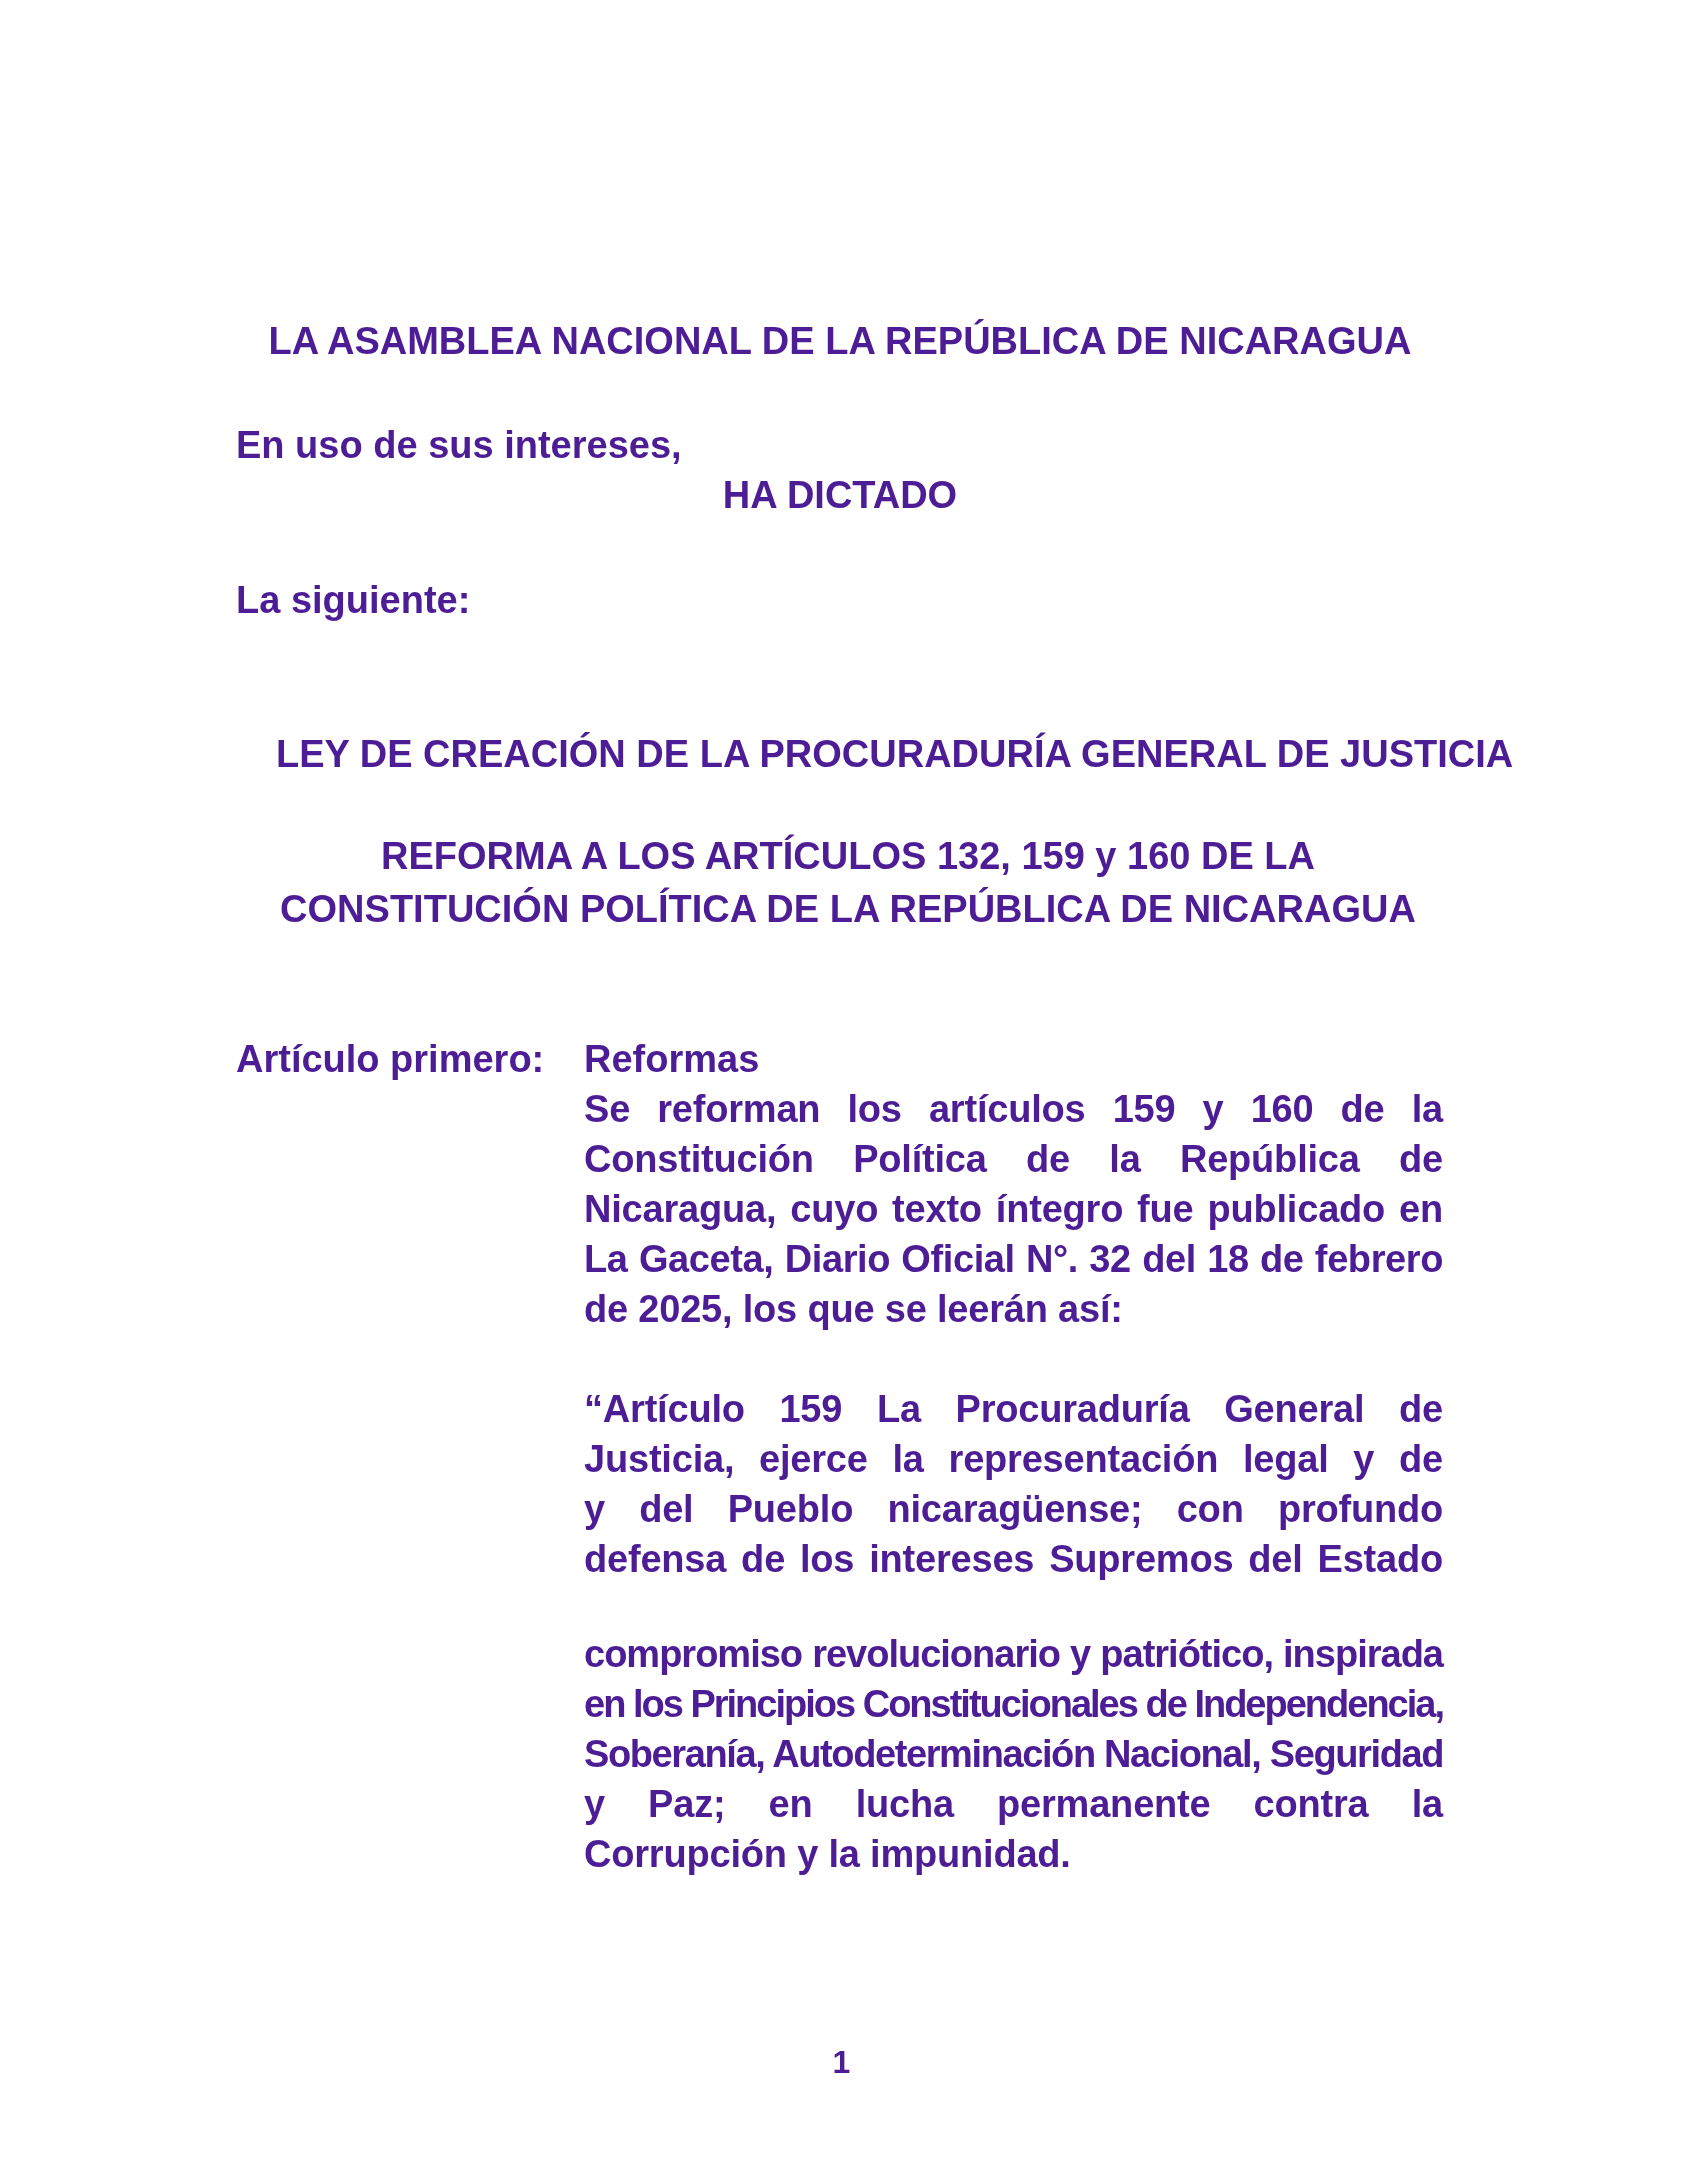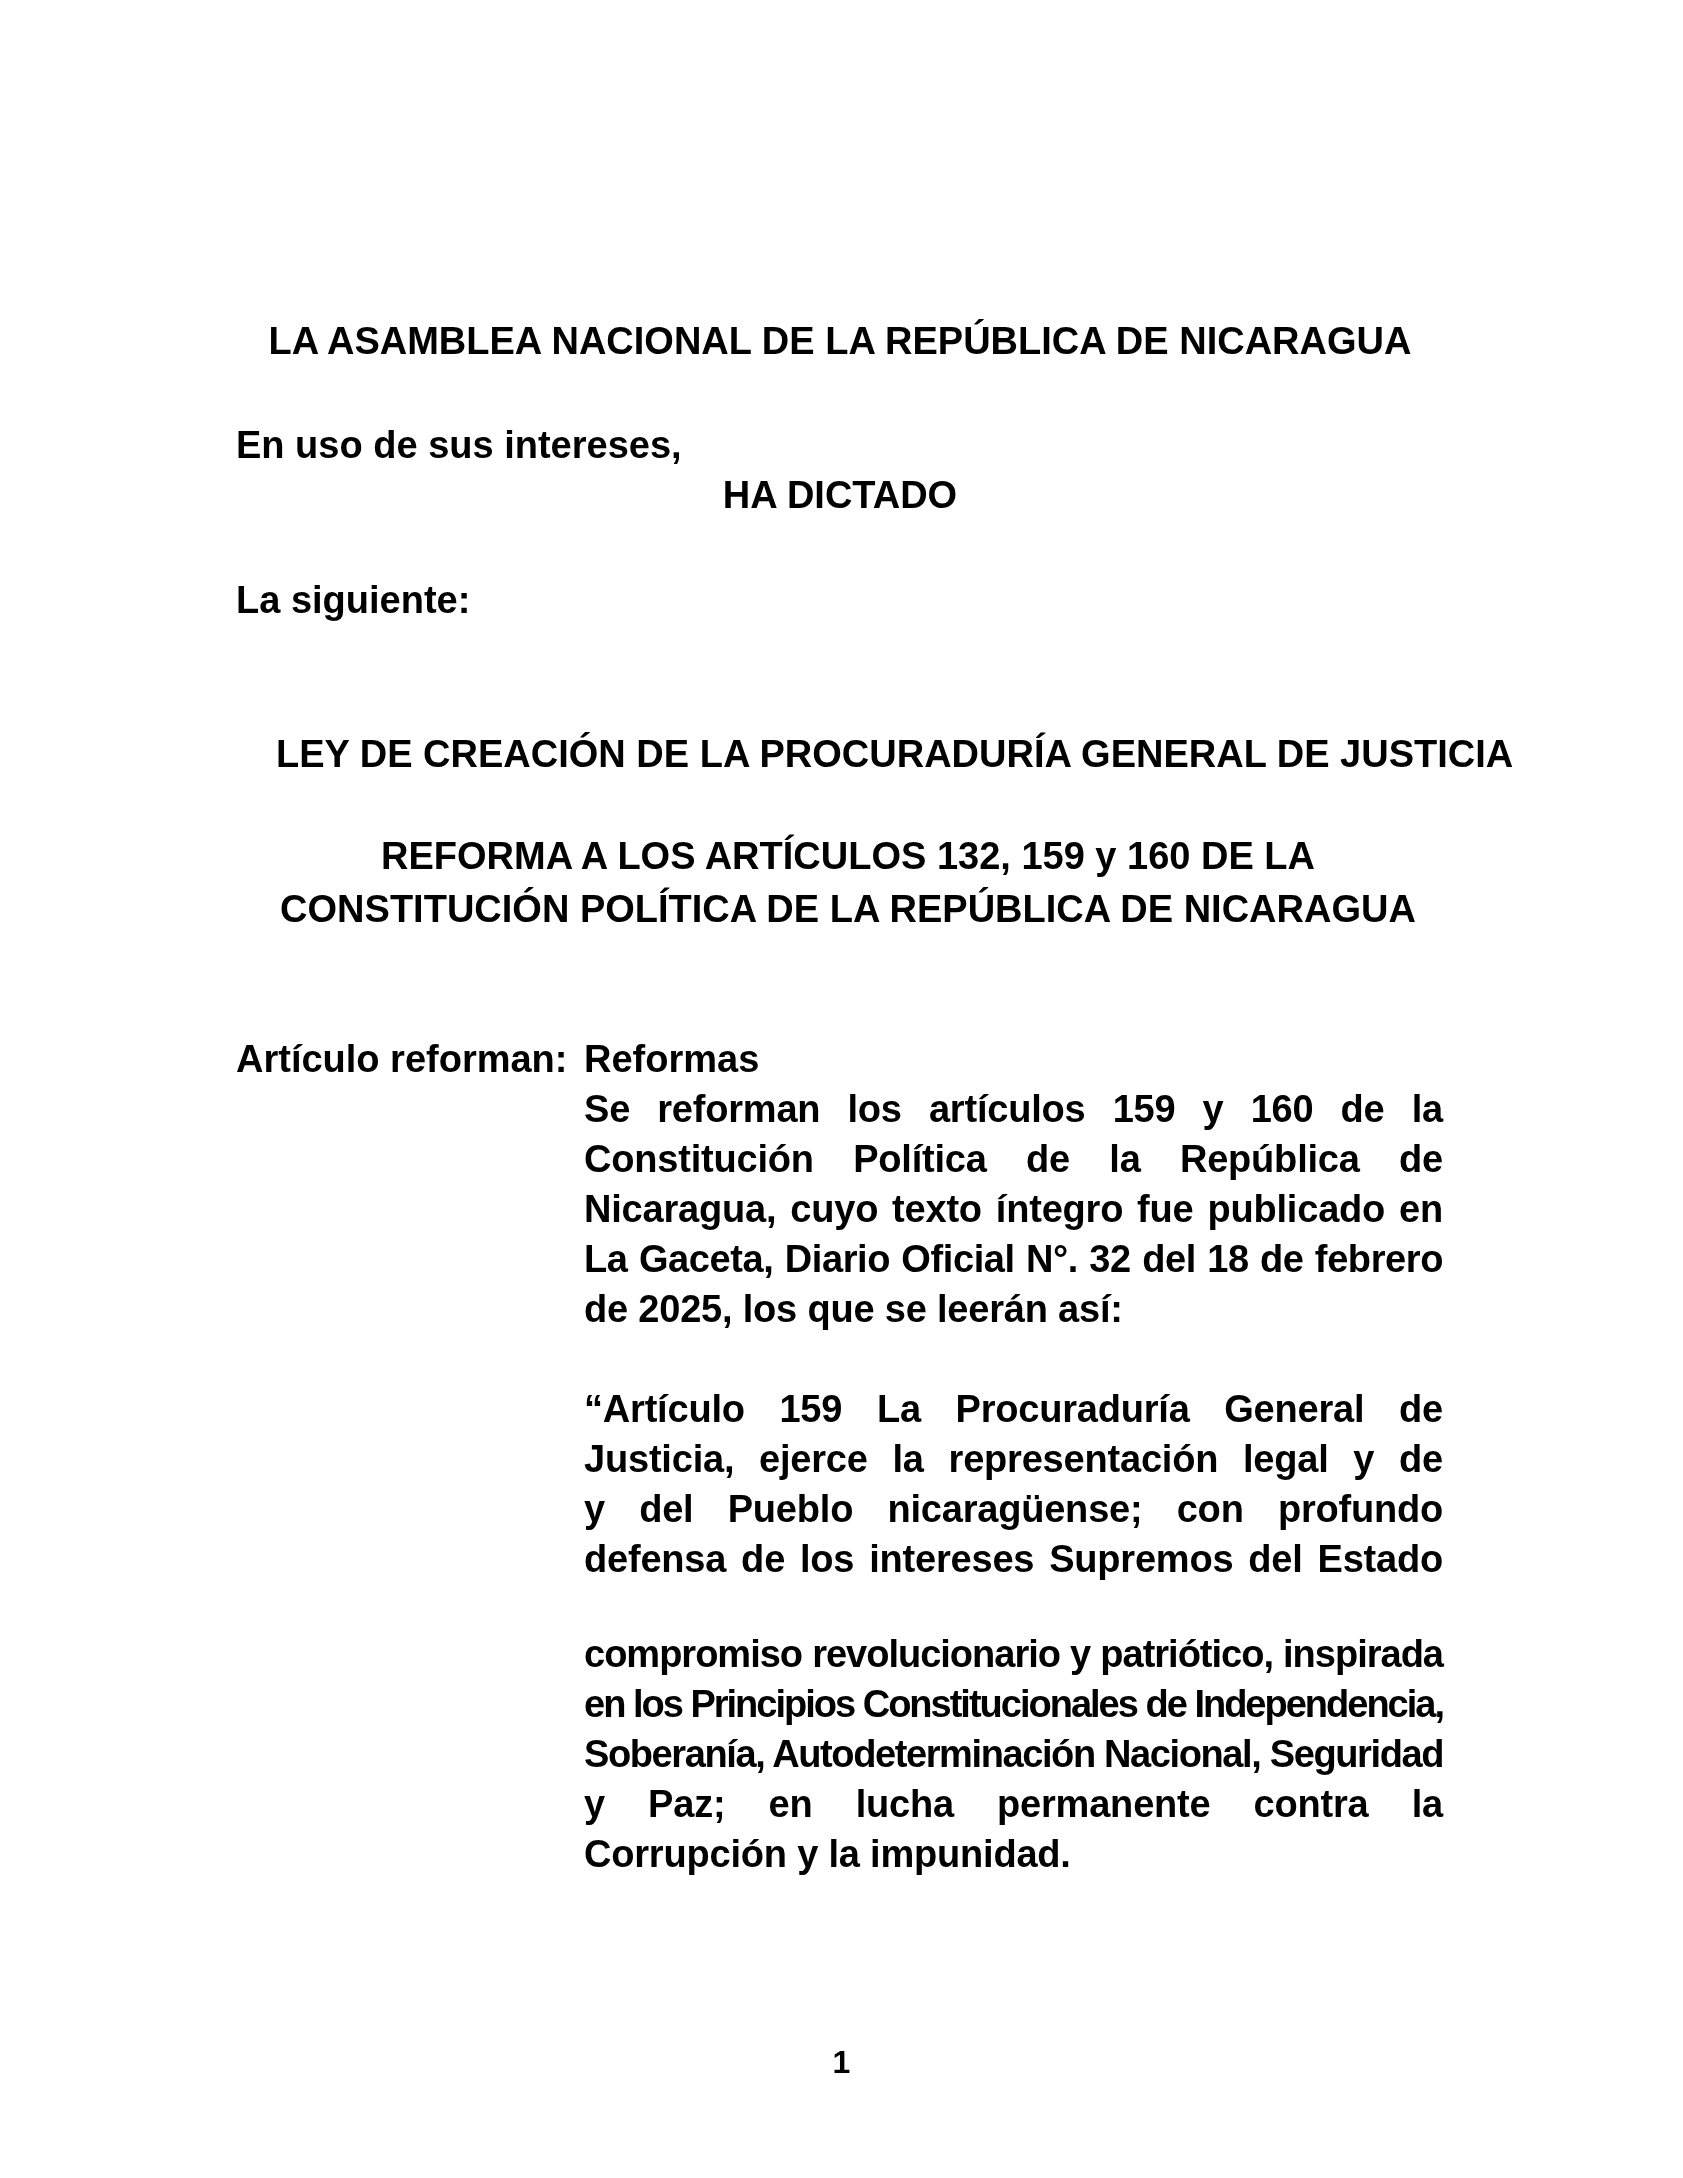--- a/index.html
+++ b/index.html
@@ -5,21 +5,21 @@
   html, body { margin: 0; padding: 0; }
   body {
     width: 1683px; height: 2178px;
     background: #ffffff;
     font-family: "Liberation Sans", "DejaVu Sans", sans-serif;
   }
   .page {
     position: relative;
     width: 1683px; height: 2178px;
     background: #ffffff;
-    color: #000000;
+    color: #4c1d95;
     font-weight: 700;
     overflow: hidden;
   }
   .content {
     position: absolute;
     left: 236px; top: 0;
     width: 1208px; height: 100%;
   }
   .blk {
     position: absolute;
@@ -89,21 +89,21 @@
     <div class="blk left siguiente">La siguiente:</div>
 
     <div class="blk center ley">LEY DE CREACIÓN DE LA PROCURADURÍA GENERAL DE JUSTICIA</div>
 
     <div class="blk center reforma">
       <div>REFORMA A LOS ARTÍCULOS 132, 159 y 160 DE LA</div>
       <div>CONSTITUCIÓN POLÍTICA DE LA REPÚBLICA DE NICARAGUA</div>
     </div>
 
     <div class="article-grid">
-      <div class="article-label">Artículo reforman:</div>
+      <div class="article-label">Artículo primero:</div>
       <div class="article-body">
         <div class="para-title">Reformas</div>
         <div class="para para1">
             <div class="jl">Se reforman los artículos 159 y 160 de la</div>
             <div class="jl">Constitución Política de la República de</div>
             <div class="jl">Nicaragua, cuyo texto íntegro fue publicado en</div>
             <div class="jl">La Gaceta, Diario Oficial N°. 32 del 18 de febrero</div>
             <div class="jl last">de 2025, los que se leerán así:</div>
           </div>
         <div class="spacer"></div>

